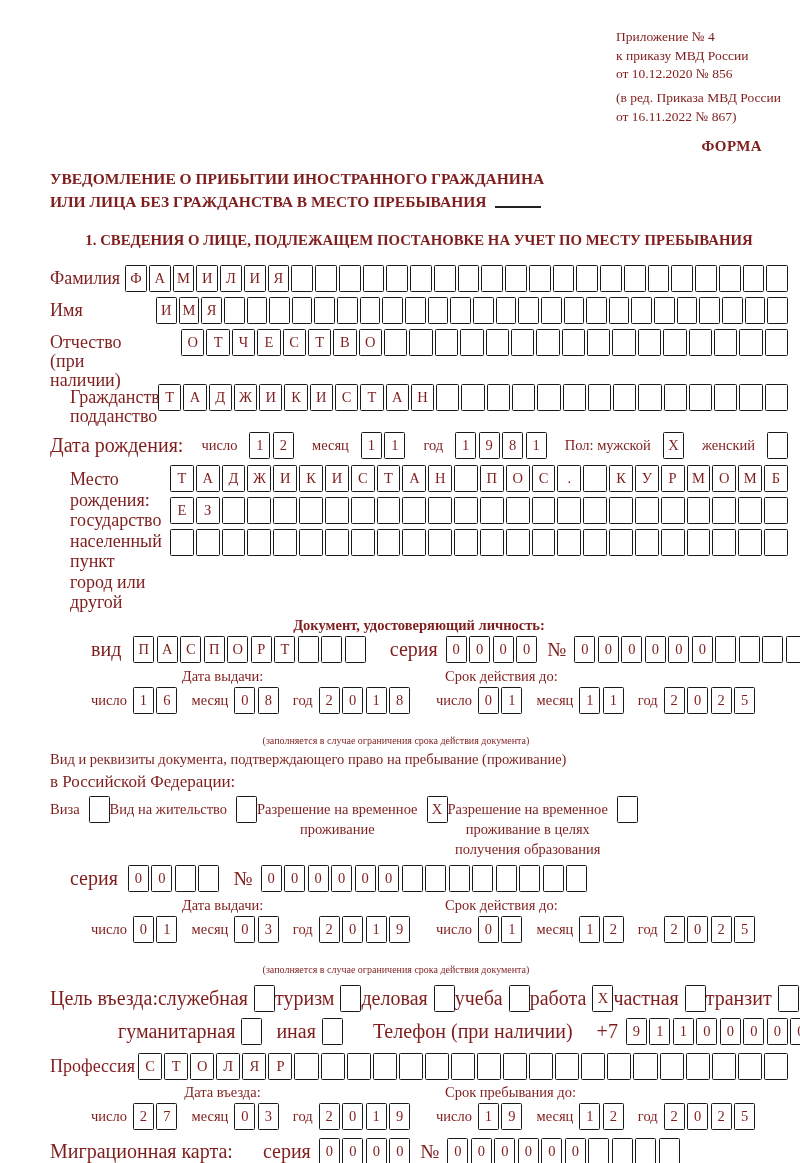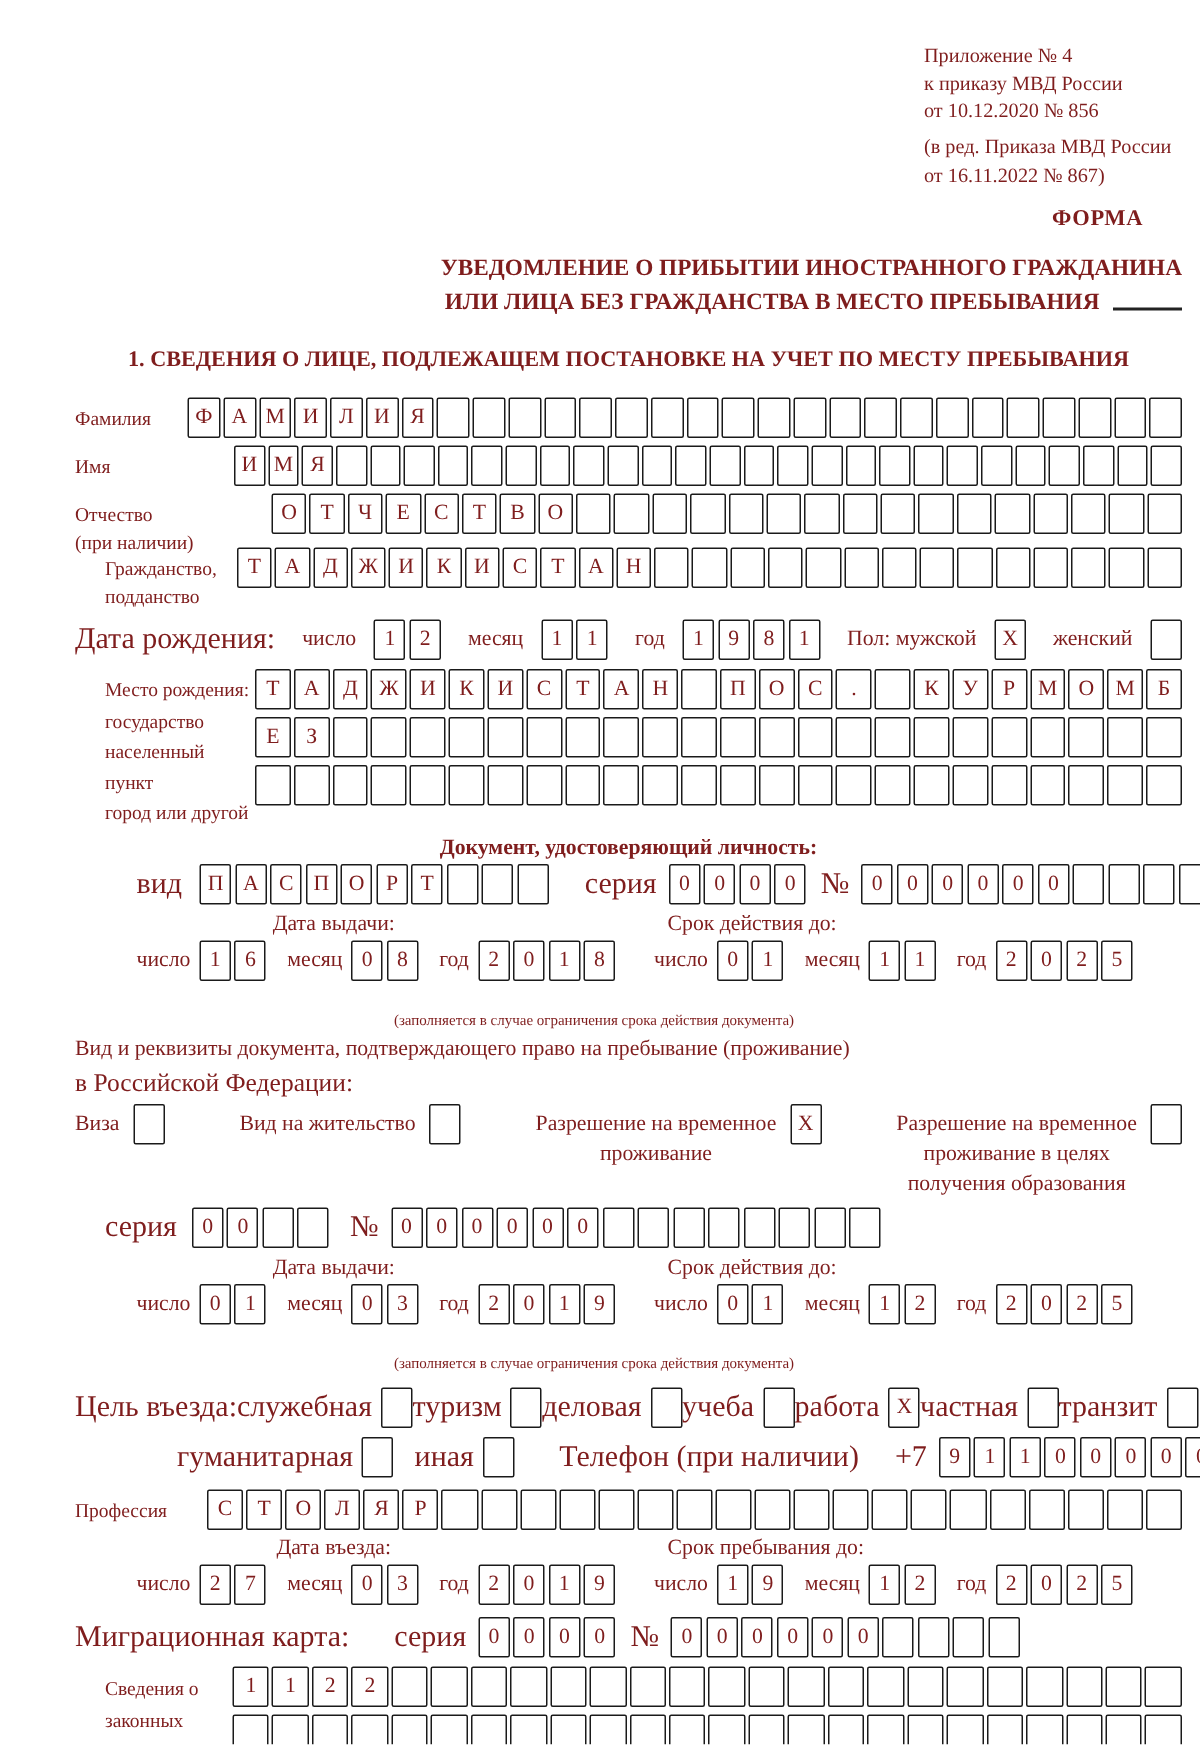--- a/index.html
+++ b/index.html
@@ -5,29 +5,29 @@
   html,body { margin:0; padding:0; background:#fff; }
   .page {
     position:relative; width:800px; height:1163px; box-sizing:border-box;
     padding:28px 12px 0 50px; background:#fff; color:#7f1d1d;
     font-family:"Liberation Serif","DejaVu Serif",serif; font-size:15px; overflow:hidden;
   }
   
   .hdr { margin-left:566px; font-size:13.5px; line-height:1.38; }
   .hdr .gap { height:5px; }
   .forma { text-align:right; padding-right:26px; font-weight:bold; font-size:15px; margin-top:12px; letter-spacing:.4px; }
-  .title { text-align:right; font-weight:bold; font-size:15.5px; line-height:1.45; margin-top:13px; }
+  .title { text-align:left; font-weight:bold; font-size:15.5px; line-height:1.45; margin-top:13px; }
   .blank-underline { display:inline-block; width:46px; border-bottom:2.4px solid #222; margin-left:9px; transform:translateY(1px); }
   .sec1 { font-weight:bold; font-size:14.8px; margin-top:19px; text-align:center; white-space:nowrap; }
 
   
   .frow { display:flex; align-items:flex-start; }
   .vcenter { align-items:center; }
   .spread { justify-content:space-between; }
-  .flabel { flex:none; font-size:13px; line-height:19px; padding-top:4px; }
+  .flabel { flex:none; font-size:18px; line-height:19px; padding-top:4px; }
   .flabel.two { margin-bottom:-12px; }
   .lbl { font-size:20px; white-space:nowrap; }
   .w75{width:75px;} .w88{width:88px;} .w100{width:100px;} .w85{width:85px;}
   .boxes { display:flex; gap:2.5px; }
   .boxes.fill { flex:1; gap:2px; }
   .boxes.fill .box { flex:1 1 0; min-width:0; }
   .boxes.fixed .box { width:21px; flex:none; }
   .box { box-sizing:border-box; height:27px; border:1.9px solid #1a1a1a; border-radius:1.5px;
          display:flex; align-items:center; justify-content:center; font-size:14.5px; background:#fff; }
   .stack { flex:1; display:flex; flex-direction:column; gap:5px; }
@@ -37,21 +37,21 @@
   .dheads { display:flex; font-size:14.5px; margin-top:5px; }
   .dh1 { width:345px; text-align:center; flex:none; }
   .dh2 { width:340px; flex:none; margin-left:50px; }
   .dgroup { display:flex; align-items:center; flex:none; }
   .dgroup.w345 { width:345px; }
   .dl { font-size:14.5px; margin-right:6px; white-space:nowrap; }
   .dsp { margin-left:14px; }
   .note-r { text-align:center; padding-right:46px; font-size:10px; margin-top:21px; }
 
   
-  .optrow { display:flex; align-items:flex-start; justify-content:space-between; margin-top:4px; }
+  .optrow { display:flex; align-items:flex-start; margin-top:4px; }
   .opt { display:flex; align-items:flex-start; gap:9px; }
   .olines { text-align:center; line-height:20px; padding-top:3px; font-size:14.5px; }
   .olbl { padding-top:5px; font-size:14.5px; white-space:nowrap; }
   .opt-inline { display:inline-flex; align-items:center; gap:6px; }
 
   .ml8{margin-left:8px;} .ml10{margin-left:10px;} .ml12{margin-left:12px;} .ml14{margin-left:14px;}
   .ml24{margin-left:24px;} .ml30{margin-left:30px;}
   .mt2{margin-top:2px;margin-left:41px;} .mt4{margin-top:4px;} .mt5{margin-top:5px;gap:31px;} .mt6{margin-top:6px;margin-left:20px;}
   .mt8{margin-top:8px;} .mt10{margin-top:10px;} .mt16{margin-top:16px;} .mt18{margin-top:18px;}
 </style>

